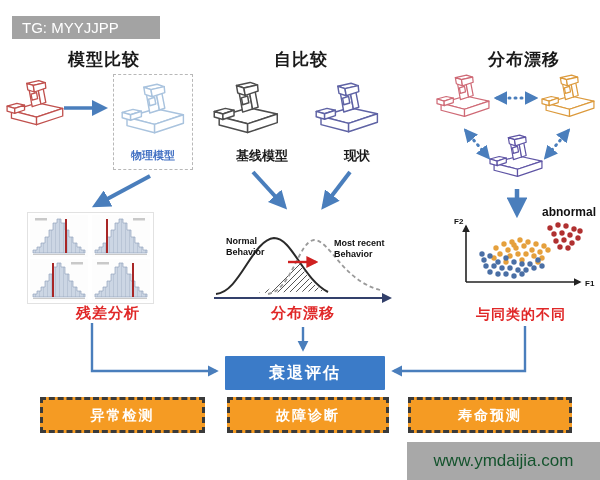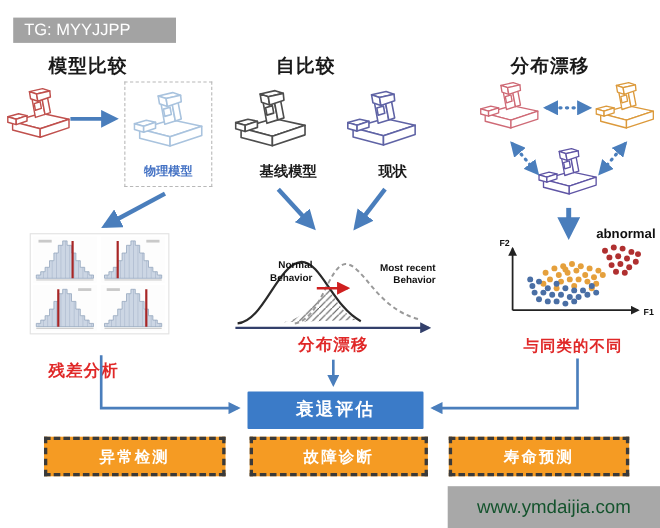--- a/index.html
+++ b/index.html
@@ -12,21 +12,21 @@
   
   .banner-top{
     left:12px;top:16px;width:138px;height:23px;background:#a3a3a3;
     color:#fff;font-size:15px;line-height:23px;padding-left:10px;
   }
   .banner-bottom{
     left:407px;top:442px;width:193px;height:38px;background:#a8a8a8;
     color:#14532d;font-size:17px;line-height:38px;text-align:center;
   }
   
-  .col-header{font-size:17px;font-weight:bold;color:#1a1a1a;text-align:left;letter-spacing:1px;}
+  .col-header{font-size:17px;font-weight:bold;color:#1a1a1a;text-align:center;letter-spacing:1px;}
   .hdr-model{left:44px;top:48px;width:120px;}
   .hdr-self{left:251px;top:48px;width:100px;}
   .hdr-peer{left:464px;top:48px;width:120px;}
   
   svg.machine{display:block;}
   .dashed-box{
     left:113px;top:74px;width:80px;height:96px;background:#fff;
     border:1.5px dashed #b8b8b8;box-sizing:border-box;
   }
   .physical-label{
@@ -39,25 +39,25 @@
   
   .hist-panel{
     left:27px;top:212px;width:127px;height:92px;background:#fff;
     border:1px solid #e2e2e2;box-sizing:border-box;
     display:grid;grid-template-columns:1fr 1fr;grid-template-rows:1fr 1fr;
     gap:2px;padding:2px;
   }
   .hist-cell{background:#fdfdfd;}
   
   .result-label{color:#e02828;font-weight:bold;text-align:center;font-size:15px;letter-spacing:1px;}
-  .res-model{left:24px;top:304px;width:104px;margin-top:24px;}
+  .res-model{left:56px;top:304px;width:104px;}
   .res-self{left:251px;top:304px;width:104px;}
   .res-peer{left:451px;top:306px;width:140px;font-size:14px;}
   
-  .curves-wrap{left:212px;top:220px;width:186px;height:84px;text-align:right;}
+  .curves-wrap{left:212px;top:220px;width:186px;height:84px;}
   .curve-label{position:absolute;font-size:9px;font-weight:bold;color:#111;line-height:1.25;}
   .curve-label-left{left:14px;top:16px;width:58px;}
   .curve-label-right{left:122px;top:18px;width:62px;}
   
   .scatter-wrap{left:450px;top:198px;width:150px;height:118px;}
   
   .assess-box{
     left:225px;top:356px;width:160px;height:34px;background:#3b7bc8;
     color:#fff;font-size:16px;font-weight:bold;text-align:center;line-height:34px;
     letter-spacing:2px;border-radius:1px;

